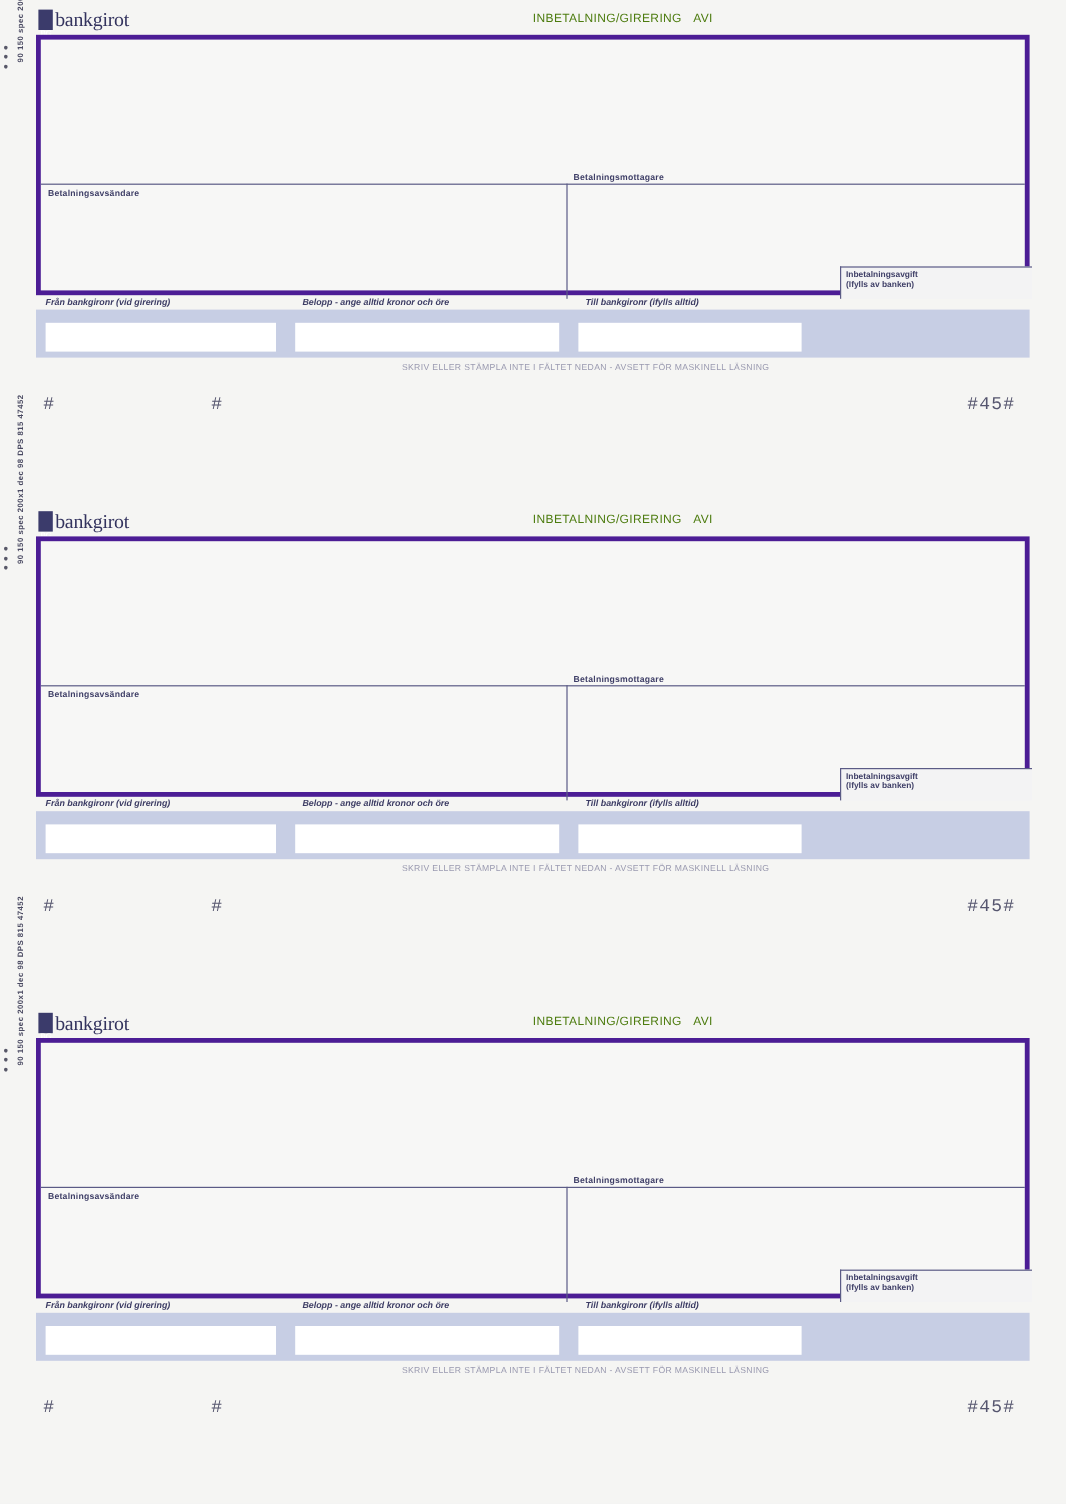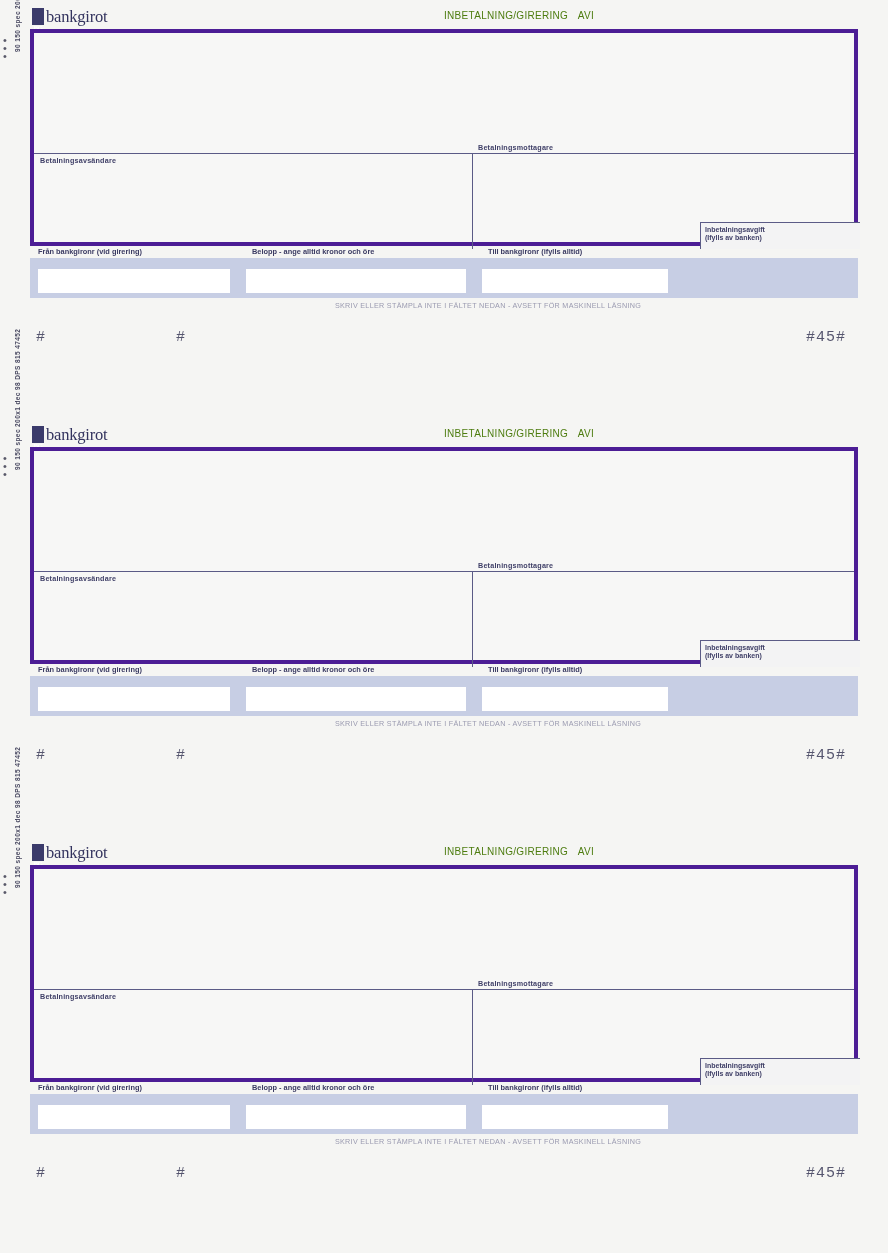--- a/index.html
+++ b/index.html
@@ -164,20 +164,21 @@
   .fee-box .l1 { top: 3px; }
   .fee-box .l2 { top: 11px; }
 
   
   .field-labels {
     position: absolute;
     left: 30px;
     top: 247px;
     width: 828px;
     height: 10px;
+    font-style: italic;
   }
   .field-labels span {
     position: absolute;
     font-size: 7.4px;
     font-weight: bold;
     color: #3b3b63;
     white-space: nowrap;
   }
   .fl-from { left: 8px; }
   .fl-amount { left: 222px; }

